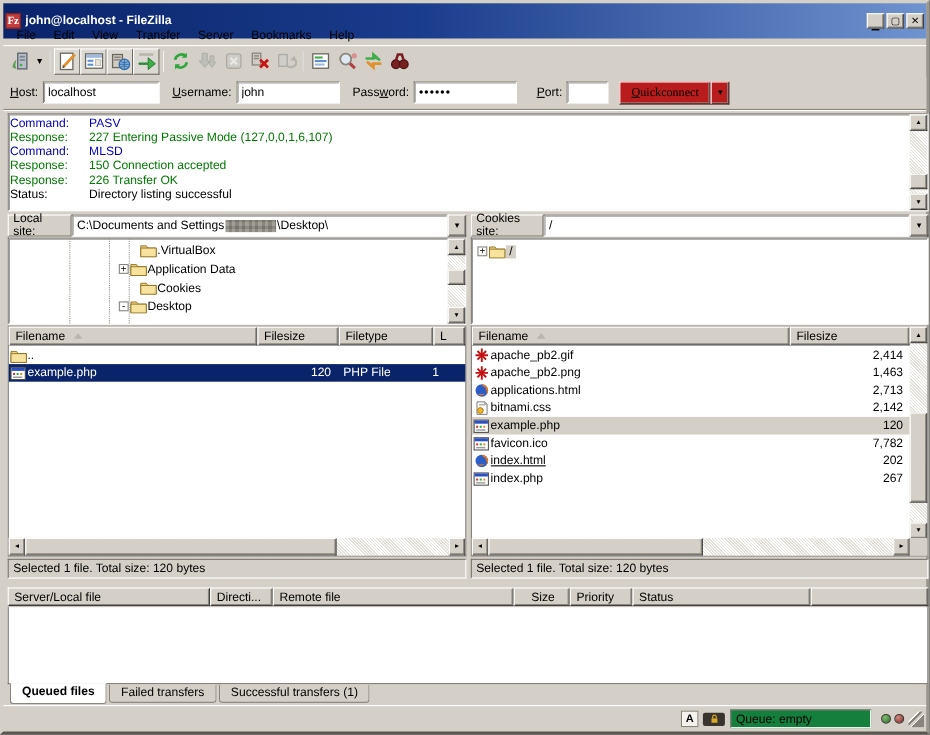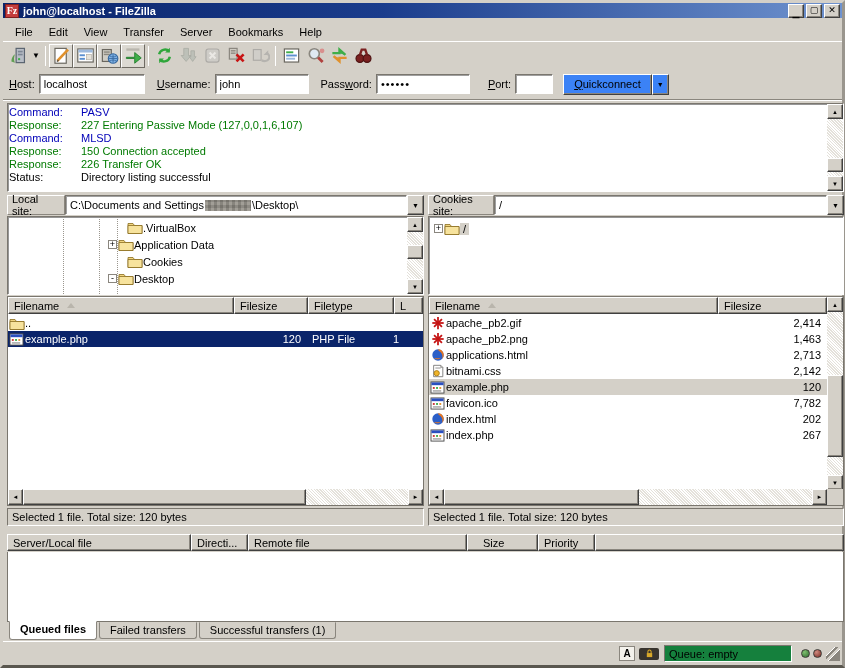--- a/index.html
+++ b/index.html
@@ -6,41 +6,41 @@
   *{box-sizing:border-box;}
   .window{position:relative;width:845px;height:668px;background:#d4d0c8;
     font-family:"Liberation Sans","DejaVu Sans",sans-serif;font-size:11px;color:#000;
     border-left:3px solid #d4d0c8;border-top:3px solid #d4d0c8;border-right:3px solid #9a968e;border-bottom:3px solid #5a574f;
     outline:1px solid #404040;}
   .abs{position:absolute;}
   .sunkwhite{background:#fff;border:1px solid;border-color:#7a766e #fff #fff #7a766e;box-shadow:inset 1px 1px 0 rgba(64,64,64,.55);}
   .hcell{background:#d4d0c8;border:1px solid;border-color:#fff #404040 #404040 #fff;box-shadow:inset -1px -1px 0 #8a867e;
     padding:1px 5px;height:17px;display:flex;align-items:center;overflow:hidden;white-space:nowrap;}
   .hright{justify-content:flex-start;}
-  .titlebar{left:0;top:0;right:0;height:15px;background:linear-gradient(to right,#0a246a 0%,#1a3c8c 45%,#6f93cf 100%);
+  .titlebar{left:0;top:0;right:0;height:32px;background:linear-gradient(to right,#0a246a 0%,#1a3c8c 45%,#6f93cf 100%);
     display:flex;align-items:center;padding:0 2px;color:#fff;font-weight:bold;}
   .fzicon{width:14px;height:14px;background:#c43c3c;border:1px solid #7d1f1f;color:#fff;font-size:10px;font-weight:bold;
     display:flex;align-items:center;justify-content:center;margin-right:4px;font-family:"Liberation Serif",serif;}
   .winbtn{width:16px;height:14px;background:#d4d0c8;border:1px solid;border-color:#fff #404040 #404040 #fff;box-shadow:inset -1px -1px 0 #8a867e;
     margin-left:2px;display:flex;align-items:center;justify-content:center;color:#000;font-weight:bold;font-size:9px;line-height:1;}
   .menubar{left:0;top:19px;right:0;height:19px;display:flex;align-items:center;padding-left:4px;}
   .menuitem{padding:2px 8px;}
   .toolbar{left:0;top:38px;right:0;height:28px;display:flex;align-items:center;padding-left:3px;border-top:1px solid #fff;}
   .tsep{width:1px;height:20px;background:#8a867e;border-right:1px solid #fff;margin:0 3px;}
   .tbtn{width:24px;height:24px;display:flex;align-items:center;justify-content:center;}
   .tbtn.on{border:1px solid;border-color:#fff #6f6b63 #6f6b63 #fff;background:#dcd9d2;}
   .tbtn.dis{filter:grayscale(.85) opacity(.5);}
   .ddarrow{width:12px;height:24px;display:flex;align-items:center;justify-content:center;font-size:8px;}
   .qbar{left:0;top:66px;right:0;height:31px;display:flex;align-items:center;padding-left:6px;border-bottom:1px solid #8a867e;box-shadow:0 1px 0 #fff;}
   .qlabel{margin-right:4px;white-space:nowrap;}
   .accel{text-decoration:underline;}
   .field{background:#fff;border:1px solid;border-color:#7a766e #fff #fff #7a766e;box-shadow:inset 1px 1px 0 rgba(64,64,64,.5);
     height:20px;font-family:inherit;font-size:11px;padding:1px 4px;}
-  .qcbtn{height:21px;background:#3b82f6;border:1px solid;border-color:#fff #404040 #404040 #fff;box-shadow:inset -1px -1px 0 #8a867e;
-    padding:1px 10px;font-family:Liberation Sans, sans-serif;font-size:11px;}
+  .qcbtn{height:21px;background:#b91c1c;border:1px solid;border-color:#fff #404040 #404040 #fff;box-shadow:inset -1px -1px 0 #8a867e;
+    padding:1px 10px;font-family:Liberation Serif, serif;font-size:11px;}
   .logrow{display:flex;height:13px;line-height:13px;white-space:nowrap;overflow:hidden;}
   .loglabel{width:72px;padding-left:0;flex:none;}
   .t-command{color:#0000b8;}
   .t-response{color:#007a00;}
   .t-status{color:#000;}
   .sitelabel{background:#d4d0c8;border:1px solid;border-color:#fff #8a867e #8a867e #fff;display:flex;align-items:center;padding:0 4px;}
   .combo{display:flex;align-items:stretch;}
   .combofield{flex:1;background:#fff;border:1px solid;border-color:#7a766e #fff #fff #7a766e;box-shadow:inset 1px 1px 0 rgba(64,64,64,.5);
     display:flex;align-items:center;padding:0 4px;white-space:nowrap;overflow:hidden;}
   .combobtn{width:17px;background:#d4d0c8;border:1px solid;border-color:#fff #404040 #404040 #fff;box-shadow:inset -1px -1px 0 #8a867e;
@@ -483,21 +483,21 @@
         <span class="cell-r" style="width:100px;">7,782</span>
       </div>
       <div class="lrow">
         <span class="ficon">
             <svg width="14" height="14" viewBox="0 0 16 16">
               <circle cx="8" cy="8" r="6.5" fill="#2b5fc7"></circle>
               <path d="M8 1.5a6.5 6.5 0 0 1 4.7 11c1.2-3.8-.3-6.9-2.4-8.3C8.8 3.2 8 2.4 8 1.5z" fill="#e8761f"></path>
               <path d="M3 11.5c2.5 2 6 2 8-0.5-2.5 1-5.5.8-8 .5z" fill="#e8761f"></path>
             </svg>
           </span>
-        <span class="nm" style="flex:1;">index.html</span>
+        <span class="nm" style="flex:1;text-decoration:underline;">index.html</span>
         <span class="cell-r" style="width:100px;">202</span>
       </div>
       <div class="lrow">
         <span class="ficon">
             <svg width="15" height="13" viewBox="0 0 16 14">
               <rect x="1" y="1" width="14" height="12" fill="#fff" stroke="#4a4a4a"></rect>
               <rect x="1.5" y="1.5" width="13" height="3" fill="#2a4fc0"></rect>
               <rect x="3" y="6.5" width="2" height="2" fill="#cc3333"></rect>
               <rect x="6.5" y="6.5" width="2" height="2" fill="#33aa44"></rect>
               <rect x="10" y="6.5" width="2" height="2" fill="#e0912d"></rect>
@@ -531,25 +531,28 @@
   <div class="abs" style="left:4px;top:531px;width:837px;height:18px;display:flex;">
     <span class="hcell" style="width:184px;">
         <span>Server/Local file</span>
       </span>
     <span class="hcell" style="width:57px;">
         <span>Directi...</span>
       </span>
     <span class="hcell" style="width:219px;">
         <span>Remote file</span>
       </span>
-    <span class="hcell hright" style="width:71px;padding-left:15px;">
+    <span class="hcell hright" style="width:51px;padding-left:15px;">
         <span>Size</span>
       </span>
     <span class="hcell" style="width:57px;">
         <span>Priority</span>
+      </span>
+    <span class="hcell" style="width:162px;">
+        <span>Status</span>
       </span>
     <span class="hcell" style="flex:1;"></span>
   </div>
   <div class="abs" style="left:4px;top:549px;width:837px;height:70px;background:#fff;border:1px solid #7a766e;border-top:none;"></div>
   <div class="abs" style="left:6px;top:619px;height:21px;display:flex;align-items:flex-start;">
     <span class="tab active">Queued files</span>
     <span class="tab">Failed transfers</span>
     <span class="tab">Successful transfers (1)</span>
   </div>
 

